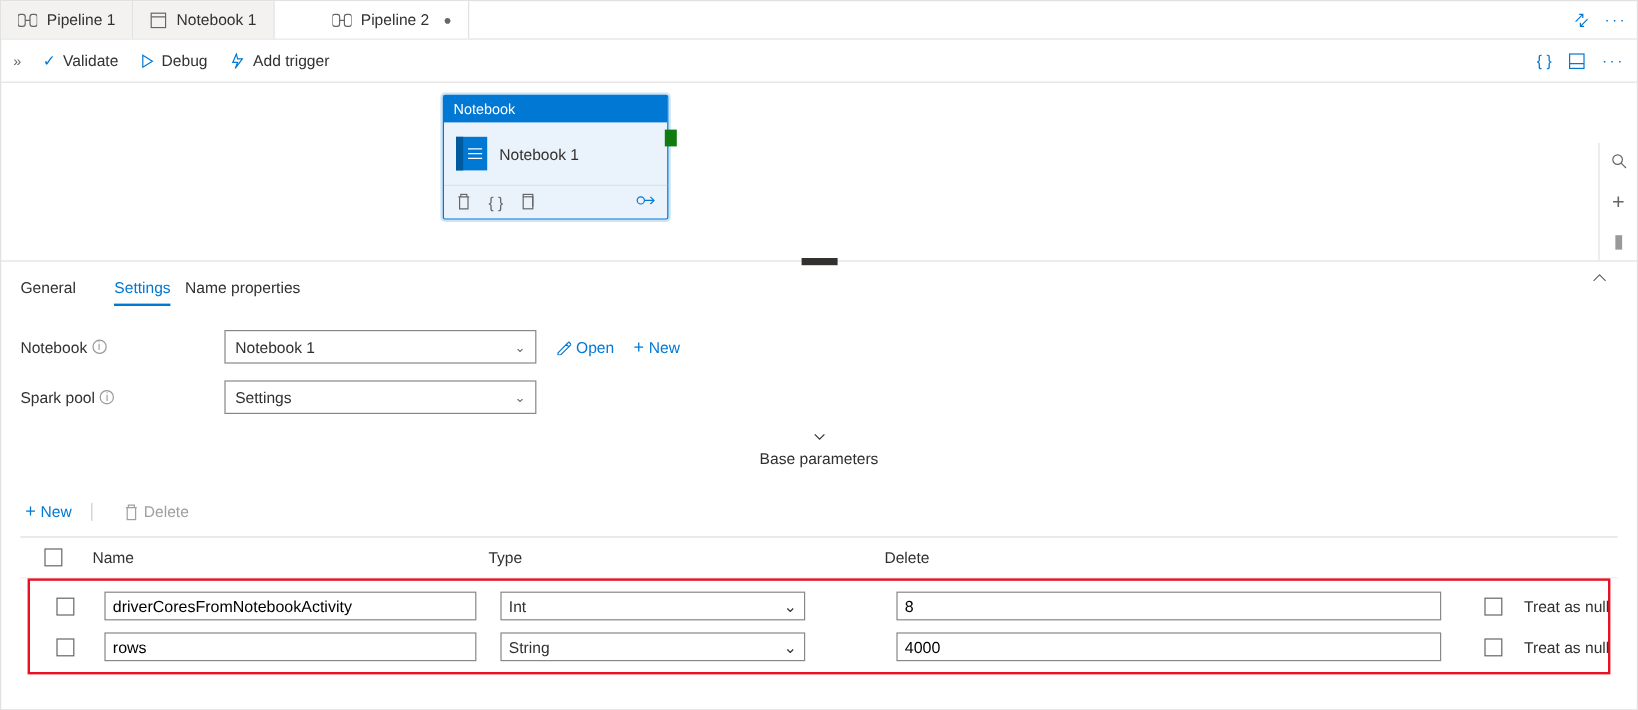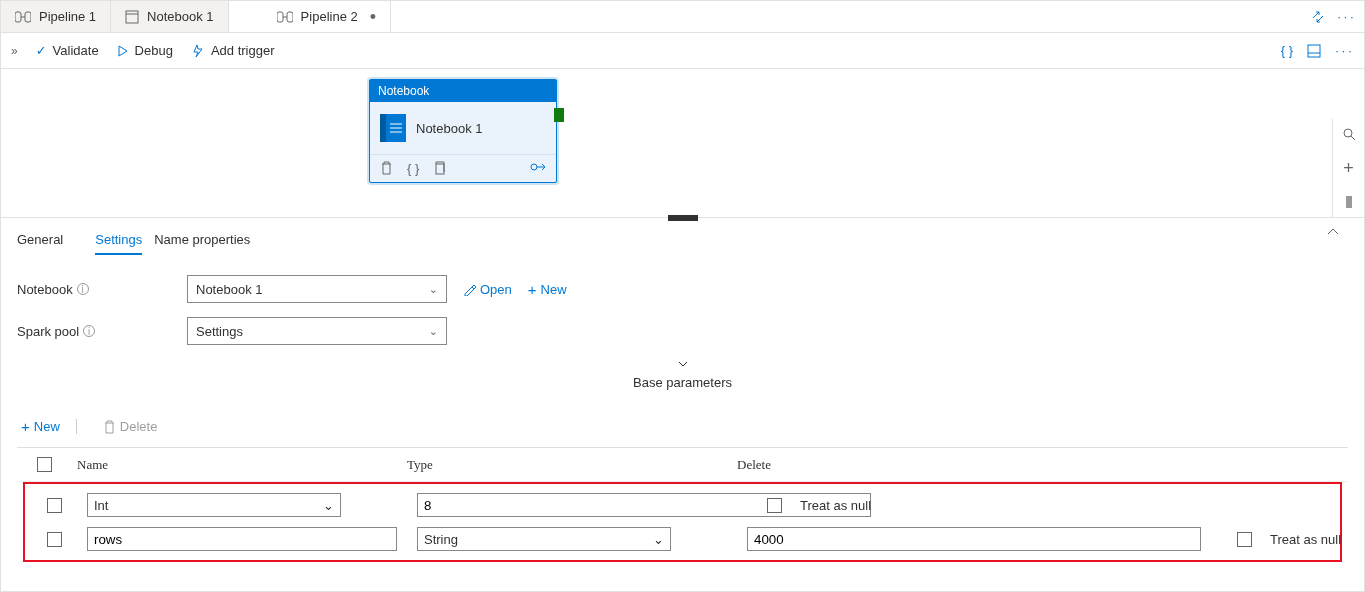--- a/index.html
+++ b/index.html
@@ -44,21 +44,21 @@
   .select .caret { color:#666; font-size:11px; }
   .link { display:flex; align-items:center; gap:4px; color:#0078d4; margin-left:16px; cursor:pointer; }
   .section-hdr { display:flex; align-items:center; gap:6px; margin: 8px 0 28px; cursor:pointer;flex-direction:column; }
   .actions { display:flex; align-items:center; gap:16px; margin-bottom:12px; padding-left:4px;}
   .act-new { color:#0078d4; display:flex; align-items:center; gap:4px; cursor:pointer;}
   .act-del { color:#a19f9d; display:flex; align-items:center; gap:4px; border-left:1px solid #ccc; padding-left:26px;}
   
   .table { border-top: 1px solid #ddd; }
   .thead, .trow { display: grid; grid-template-columns: 60px 330px 330px 470px 140px; align-items: center; }
   .thead { height: 34px; border-bottom: 1px solid #eee; }
-  .th { color:#323130;font-family:Liberation Serif, serif; }
+  .th { color:#323130; }
   .trow { height: 34px; }
   .chk { width:15px; height:15px; border:1px solid #666; margin-left:20px; }
   .cell-input { width: 310px; height: 24px; border:1px solid #8a8886; padding:0 6px; }
   .cell-select { width: 254px; height: 24px; border:1px solid #8a8886; padding:0 6px; display:flex; align-items:center; justify-content:space-between;}
   .cell-value { width: 454px; height: 24px; border:1px solid #8a8886; padding:0 6px; }
   .null { display:flex; align-items:center; gap:18px; }
   .red-box { border: 2px solid #e81123; padding: 4px 2px; margin: 0 6px 0 6px; }
   svg { display:block; }
 </style>
 </head>
@@ -272,20 +272,21 @@
         <div class="th">Type</div>
         <div class="th">Delete</div>
         <div></div>
       </div>
 
       <div class="red-box">
         <div class="trow">
           <div>
               <div class="chk"></div>
             </div>
+          <div><input class="cell-input" value="driverCoresFromNotebookActivity" style=""></div>
           <div>
               <div class="cell-select">
                 <span>Int</span>
                 <span class="caret">⌄</span>
               </div>
             </div>
           <div><input class="cell-value" value="8" style=""></div>
           <div class="null">
               <div class="chk"></div>
               <span>Treat as null</span>

